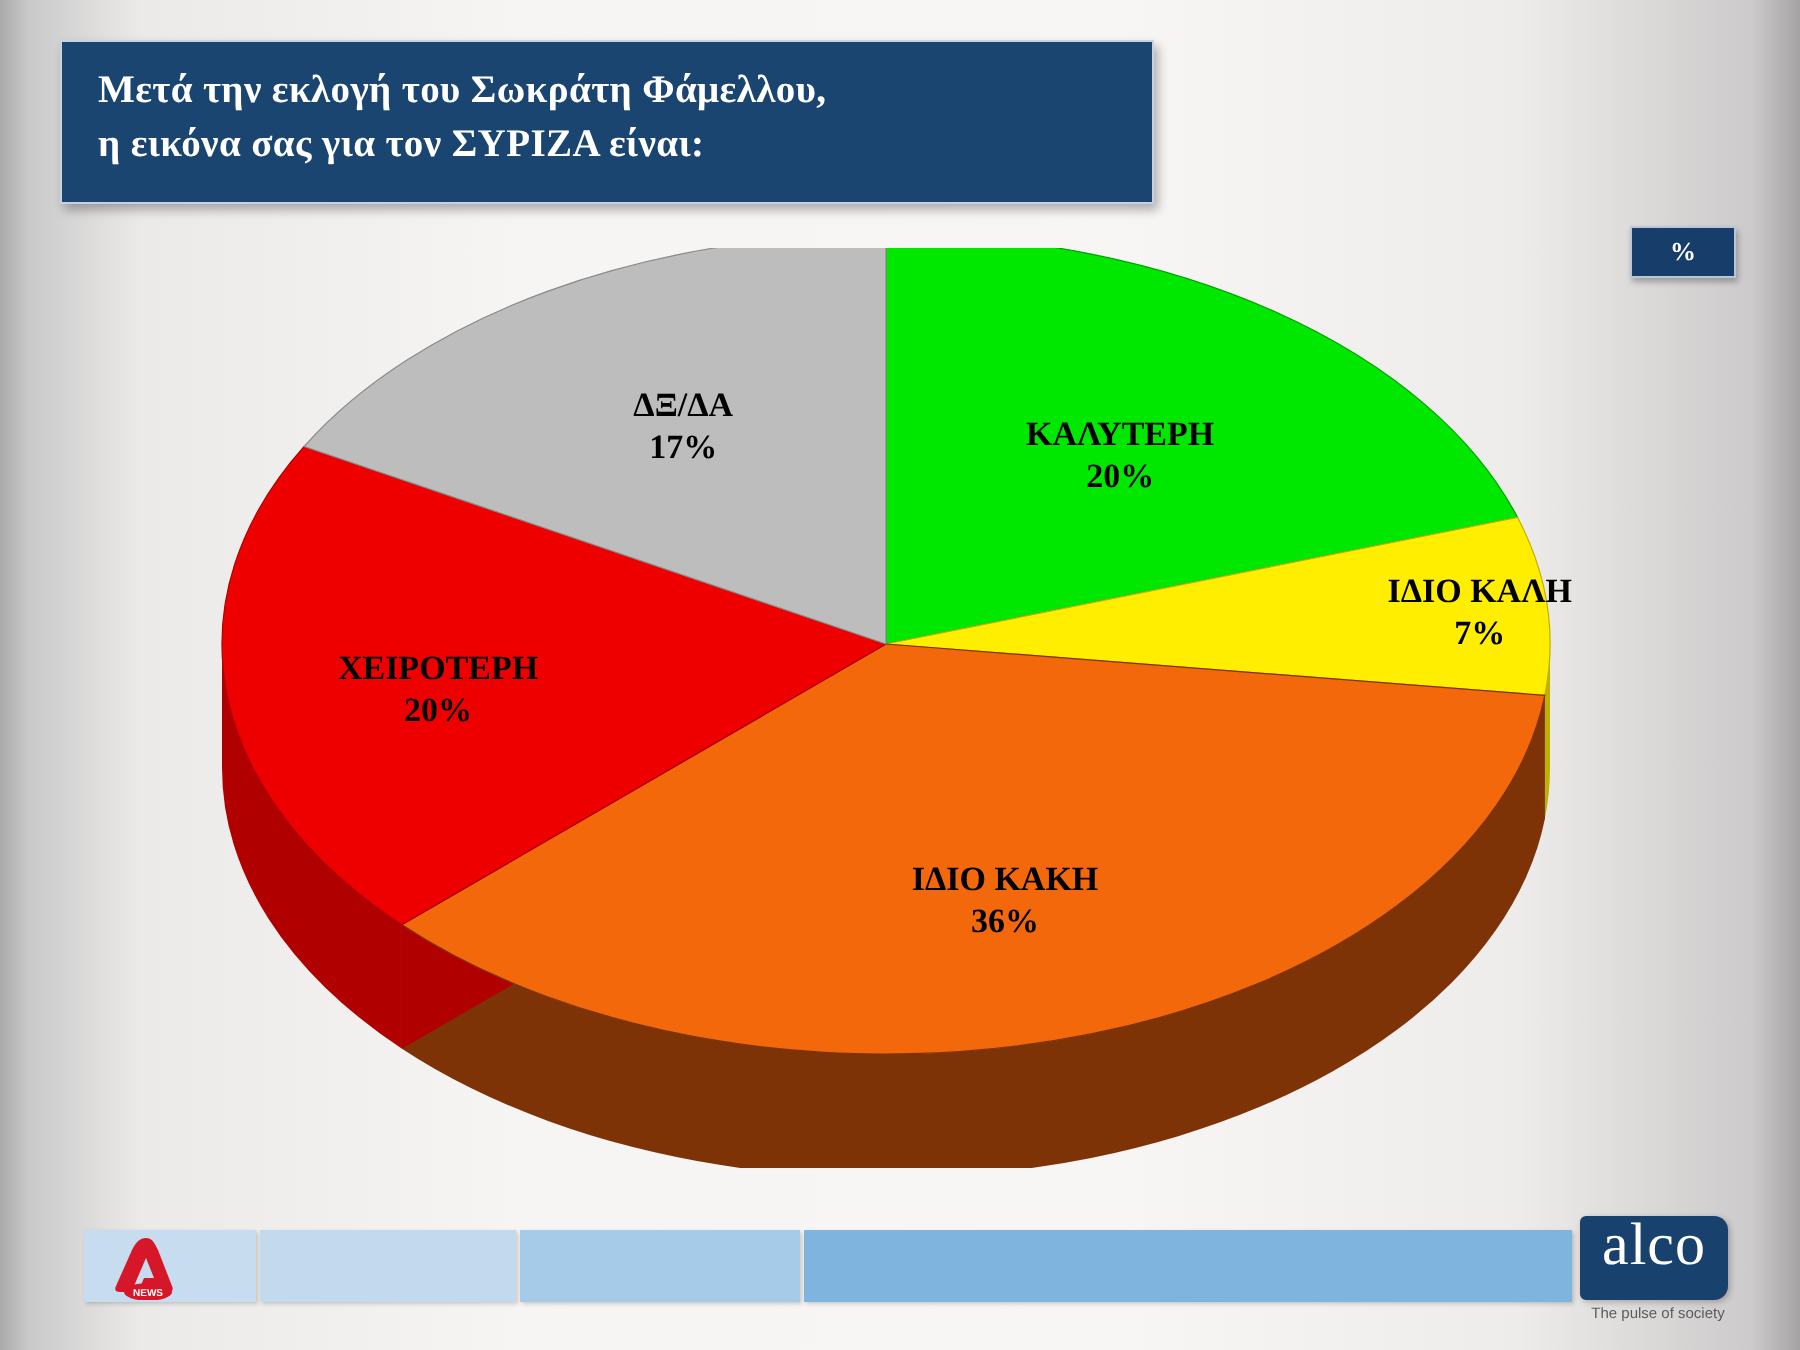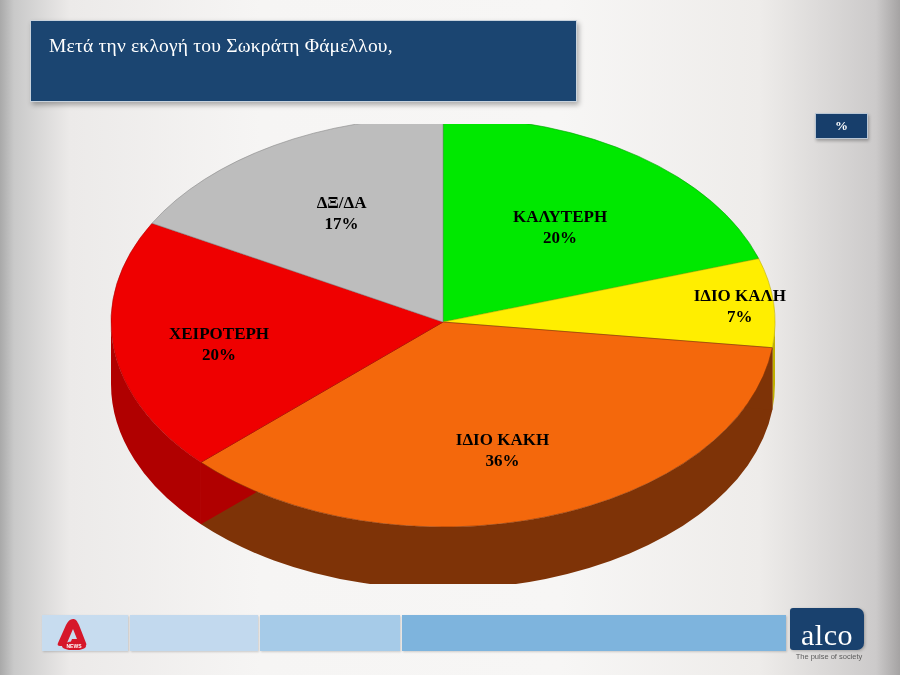--- a/index.html
+++ b/index.html
@@ -16,21 +16,21 @@
   
   #title-bar{
     position:absolute; left:30px; top:20px; width:547px; height:82px;
     background:#1b4571;
     border:1px solid #c8d2dc;
     box-shadow:2px 3px 5px rgba(0,0,0,.30);
     box-sizing:border-box;
   }
   #title-bar .line{
     color:#ffffff;
-    font-weight:normal;
+    font-weight:bold;
     font-size:19.5px;
     letter-spacing:.2px;
     margin-left:18px;
   }
   #title-line1{ margin-top:14px; }
   #title-line2{ margin-top:5px; }
 
   
   #pct-badge{
     position:absolute; left:815px; top:113px; width:53px; height:26px;
@@ -58,38 +58,39 @@
   #fbar-2    { left:130px; width:128px; background:#c2d9ee; }
   #fbar-3    { left:260px; width:140px; background:#a6cbe8; }
   #fbar-4    { left:402px; width:384px; background:#7eb4dd; }
 
   #alpha-logo{
     position:absolute; left:52px; top:14px; width:44px; height:33px;
   }
   #alco-box{
     position:absolute; left:790px; top:608px; width:74px; height:42px;
     background:#19416e; border-radius:3px 7px 7px 3px;
-    display:flex; align-items:flex-end; justify-content:center;
+    display:flex; align-items:flex-start; justify-content:center;
     box-shadow:1px 1px 3px rgba(0,0,0,.25);
   }
   #alco-word{
     color:#fff; font-family:"Liberation Serif", serif;
     font-size:30px; line-height:30px; letter-spacing:.5px;
   }
   #alco-tag{
     position:absolute; left:786px; top:652px; width:86px;
     text-align:center; color:#5c5c5c;
     font-family:Liberation Sans, sans-serif; font-size:7.5px;
   }
 </style>
 </head>
 <body>
 
 <div id="title-bar">
   <div class="line" id="title-line1">Μετά την εκλογή του Σωκράτη Φάμελλου,</div>
+  <div class="line" id="title-line2">η εικόνα σας για τον  ΣΥΡΙΖΑ είναι:</div>
 </div>
 
 <div id="pct-badge">%</div>
 
 <div id="chart-area">
   <svg id="pie-svg" width="900" height="460" viewBox="0 0 900 460">
     <g id="pie-sides">
         <path d="M 775 198 A 332 205 0 0 1 772.3820808364067 223.69331288068238 L 772.3820808364067 285.69331288068236 A 332 205 0 0 0 775 260 Z" fill="#c0b000"></path>
         <path d="M 772.3820808364067 223.69331288068238 A 332 205 0 0 1 200.98241569609132 338.33215671538113 L 200.98241569609132 400.33215671538113 A 332 205 0 0 0 772.3820808364067 285.69331288068236 Z" fill="#7e3307"></path>
         <path d="M 200.98241569609132 338.33215671538113 A 332 205 0 0 1 111 198.00000000000003 L 111 260 A 332 205 0 0 0 200.98241569609132 400.33215671538113 Z" fill="#b00000"></path>

